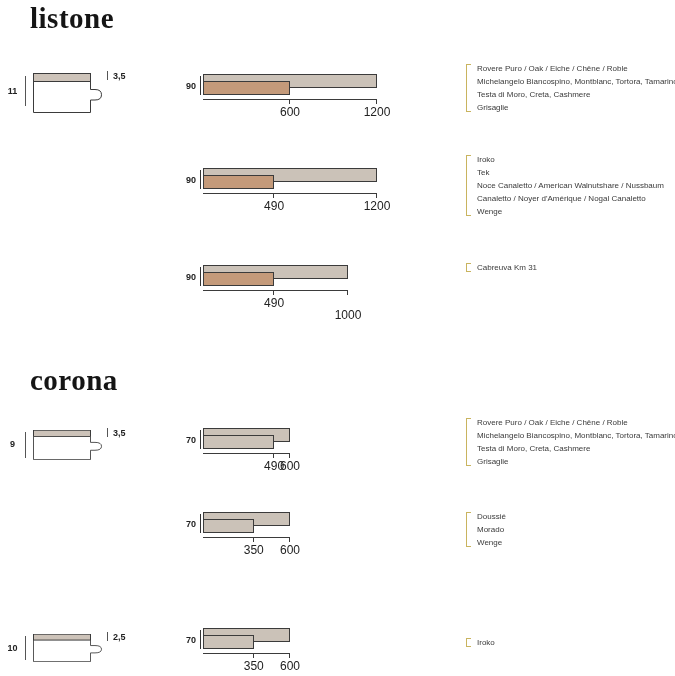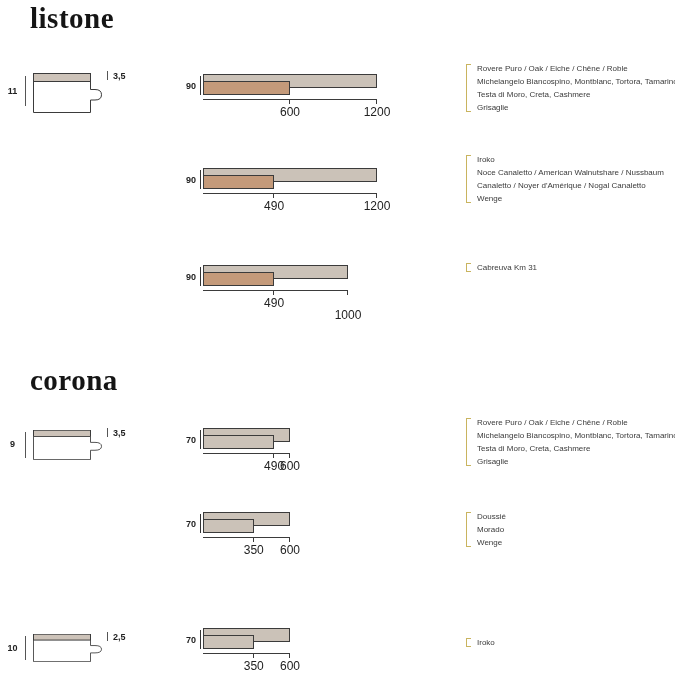--- a/index.html
+++ b/index.html
@@ -95,20 +95,21 @@
     <span class="tick" style="left: 71.05px;"></span>
     <span class="tick" style="left: 174px;"></span>
     <span class="tick-label" style="left: 71.05px;">490</span>
     <span class="tick-label" style="left: 174px;">1200</span>
   </div>
 </div>
 <div class="wood-block" style="top:153px">
   <div class="bracket"></div>
   <div class="wood-lines">
     <div class="wood-line">Iroko</div>
+    <div class="wood-line">Tek</div>
     <div class="wood-line">Noce Canaletto / American Walnutshare / Nussbaum</div>
     <div class="wood-line">Canaletto / Noyer d'Amérique / Nogal Canaletto</div>
     <div class="wood-line">Wenge</div>
   </div>
 </div>
 
 <div class="bar-group" style="top:265px">
   <span class="wlabel">90</span>
   <span class="wtick"></span>
   <div class="bars">

